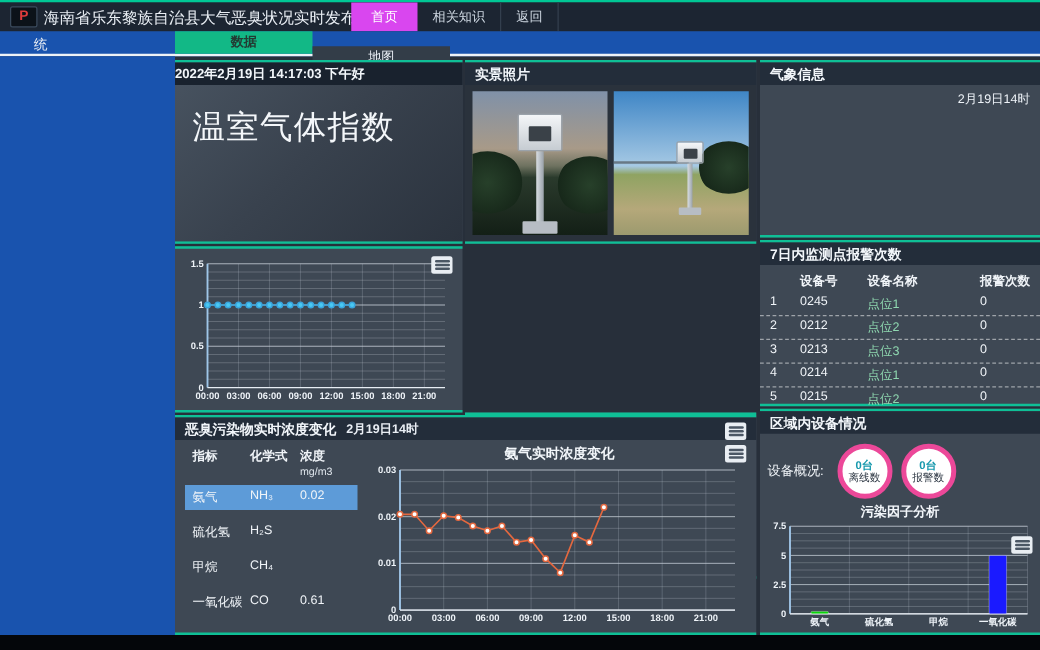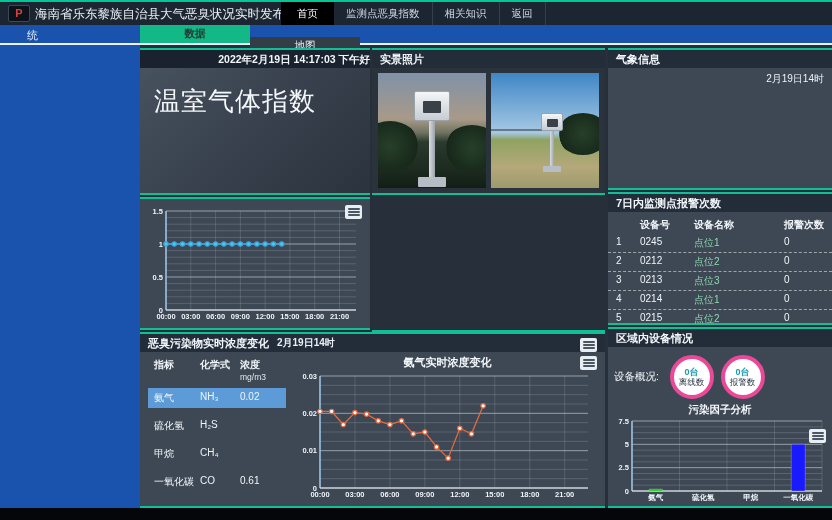--- a/index.html
+++ b/index.html
@@ -6,42 +6,42 @@
   *{box-sizing:border-box;font-family:"Liberation Sans","DejaVu Sans",sans-serif;}
   #root{position:relative;width:832px;height:520px;background:#272f3a;overflow:hidden;}
 
   
   #topline{position:absolute;left:0;top:0;width:832px;height:2px;background:#00c795;}
   #appbar{position:absolute;left:0;top:2px;width:832px;height:23px;background:#1c2532;display:flex;align-items:center;}
   #logo{position:absolute;left:8px;top:3px;width:22px;height:17px;background:#0c1219;border:1px solid #3a4a5c;border-radius:2px;color:#e03c3c;font-size:11px;font-weight:bold;text-align:center;line-height:15px;}
   #app-title{position:absolute;left:35px;top:4px;color:#e9eef4;font-size:12.5px;white-space:nowrap;}
   #mainnav{position:absolute;left:281px;top:0;height:23px;display:flex;align-items:stretch;}
   .nav-item{color:#cfd8e2;font-size:10.5px;display:flex;align-items:center;padding:0 12px;border-right:1px solid #333f4e;cursor:pointer;white-space:nowrap;}
-  .nav-item.active{background:#000000;color:#ffffff;padding:0 16px;border-right:none;}
+  .nav-item.active{background:#d946ef;color:#ffffff;padding:0 16px;border-right:none;}
 
   
   #subrow{position:absolute;left:0;top:25px;width:832px;height:20px;background:#1953ae;border-bottom:2px solid #eef2f6;}
   #title-wrap{position:absolute;left:27px;top:3px;color:#e9eef4;font-size:11px;}
   #tabs{position:absolute;left:140px;top:0;height:18px;display:flex;}
   .tab{width:110px;height:18px;font-size:10.5px;display:flex;align-items:center;justify-content:center;cursor:pointer;}
   .tab.active{background:#12b886;color:#233b33;font-weight:bold;}
   .tab.inactive{background:#333d48;color:#e9eef4;margin-top:12px;}
 
   #sidebar{position:absolute;left:0;top:45px;width:140px;height:463px;background:#1953ae;}
   #main{position:absolute;left:140px;top:45px;width:692px;height:463px;}
   #footer{position:absolute;left:0;top:508px;width:832px;height:12px;background:#04060a;}
 
   
   .panel{position:absolute;background:#3e4854;border-top:2px solid #0fbf96;border-bottom:2px solid #0fbf96;}
   .phead{height:18px;background:#232d3a;color:#f2f6fa;font-size:11px;font-weight:bold;padding:2px 8px;display:flex;justify-content:space-between;align-items:center;}
   .pbody{position:relative;}
   .ptime{font-weight:normal;font-size:10px;color:#e9eef4;}
 
   
-  #p-green .datebar{height:18px;background:#19222e;color:#f2f6fa;font-size:10.5px;font-weight:bold;text-align:right;line-height:18px;}
+  #p-green .datebar{height:18px;background:#19222e;color:#f2f6fa;font-size:10.5px;font-weight:bold;text-align:left;line-height:18px;}
   #p-green .gbody{height:125px;background:linear-gradient(135deg,#47525f 0%,#39424e 45%,#2b333e 100%);}
   #p-green .gtitle{padding:16px 0 0 14px;color:#f4f7fa;font-size:26px;letter-spacing:1px;}
 
   
   #p-photo .pbody{height:125px;background:#2a323c;display:flex;gap:5px;padding:5px 6px;}
   .photo{position:relative;flex:1;overflow:hidden;}
   #photo1{background:linear-gradient(180deg,#8091a8 0%,#a89a88 40%,#6e7260 52%,#2a3a2c 60%,#131f16 100%);}
   #photo2{background:linear-gradient(180deg,#3f86c6 0%,#a6c9e4 52%,#8fa362 58%,#b5a87a 82%,#9c9a6e 100%);}
   .treeblob{position:absolute;border-radius:50%;background:radial-gradient(circle,#27402a 0%,#17281a 70%,transparent 72%);}
   .mon-box{position:absolute;background:linear-gradient(#f4f6f8,#c6ccd2);border:1px solid #9aa2aa;border-radius:2px;}
@@ -89,21 +89,20 @@
 <body>
 
 <div id="root">
   <div id="topline"></div>
 
   <div id="appbar">
     <div id="logo">P</div>
     <div id="app-title">海南省乐东黎族自治县大气恶臭状况实时发布系</div>
     <nav id="mainnav">
       <div class="nav-item active">首页</div>
-      <div class="nav-item">监测点恶臭指数</div>
       <div class="nav-item">相关知识</div>
       <div class="nav-item">返回</div>
     </nav>
   </div>
 
   <div id="subrow">
     <div id="title-wrap">统</div>
     <div id="tabs">
       <div class="tab active">数据</div>
       <div class="tab inactive">地图</div>

